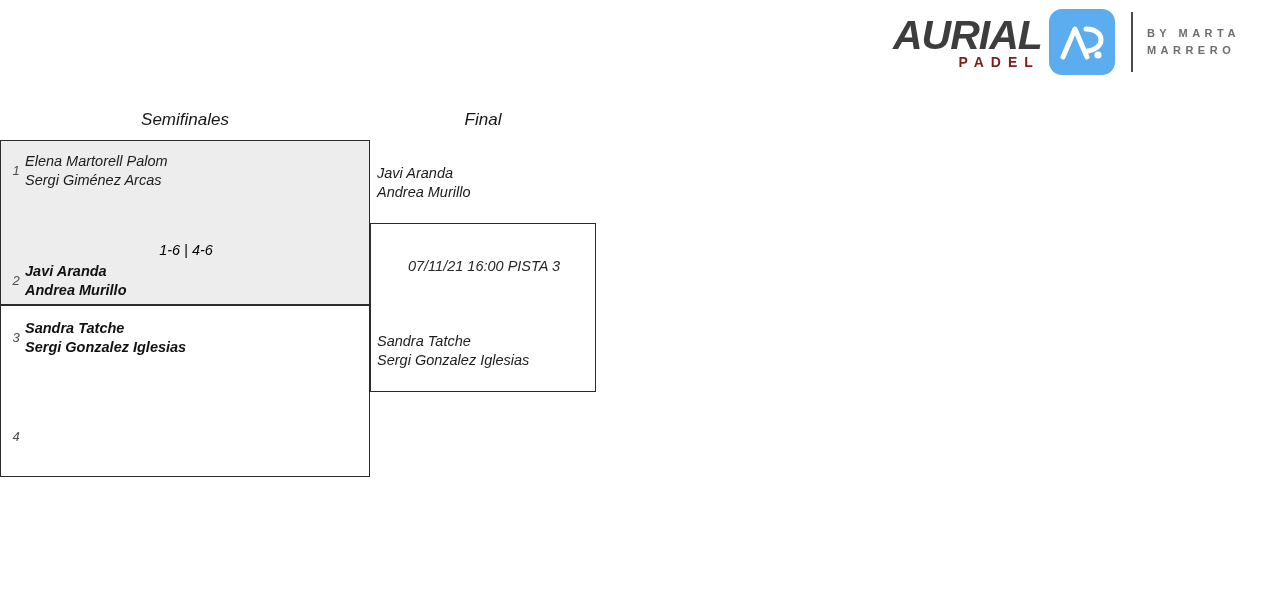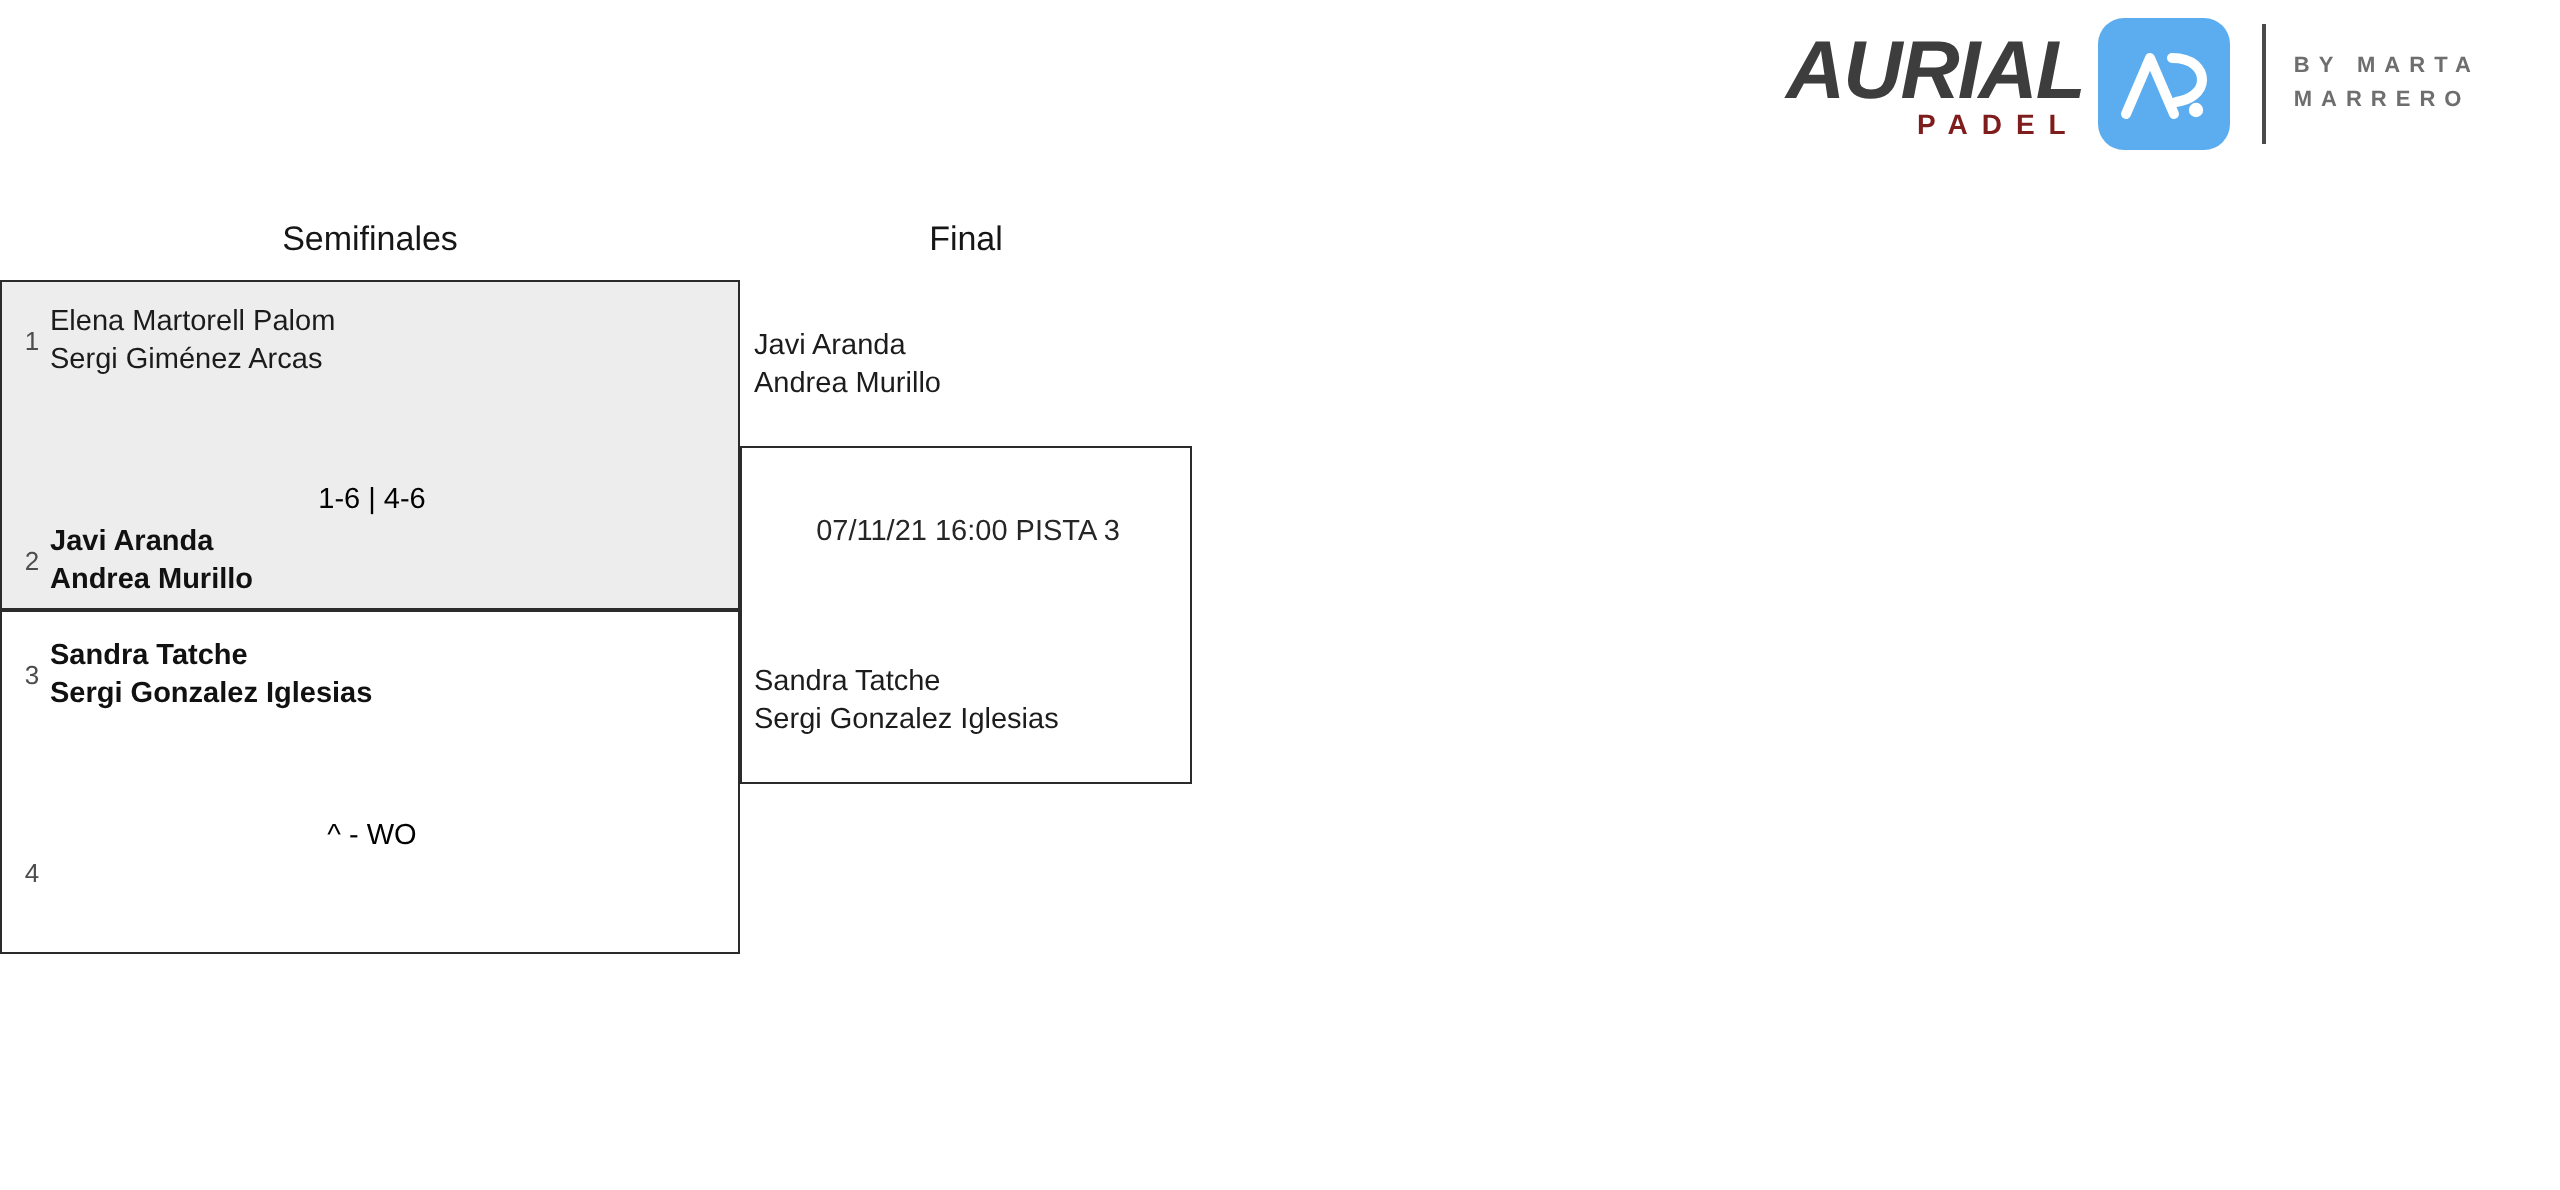--- a/index.html
+++ b/index.html
@@ -91,21 +91,21 @@
   .brand-by span {
     font-size: 11px;
     font-weight: bold;
     letter-spacing: 4.5px;
     color: #6e6e6e;
     line-height: 17px;
     white-space: nowrap;
   }
 
   
-  .bracket { position: absolute; left: 0; top: 0; width: 1280px; height: 595px; }
+  .bracket { position: absolute; left: 0; top: 0; width: 1280px; height: 595px; font-style: italic; }
 
   .round-header {
     position: absolute;
     font-size: 17px;
     font-weight: 400;
     color: #161616;
     text-align: center;
     white-space: nowrap;
   }
   .round-header.r1 { left: 0;   top: 110px; width: 370px; }
@@ -229,21 +229,20 @@
   </div>
 
   <div class="match sf2">
     <div class="team top">
       <span class="seed">3</span>
       <span class="names win">
         <span class="nm">Sandra Tatche</span>
         <span class="nm">Sergi Gonzalez Iglesias</span>
       </span>
     </div>
-    <div class="score">^ - WO</div>
     <div class="team bottom">
       <span class="seed">4</span>
     </div>
   </div>
 
   <div class="match fin">
     <div class="team top">
       <span class="names">
         <span class="nm">Javi Aranda</span>
         <span class="nm">Andrea Murillo</span>

